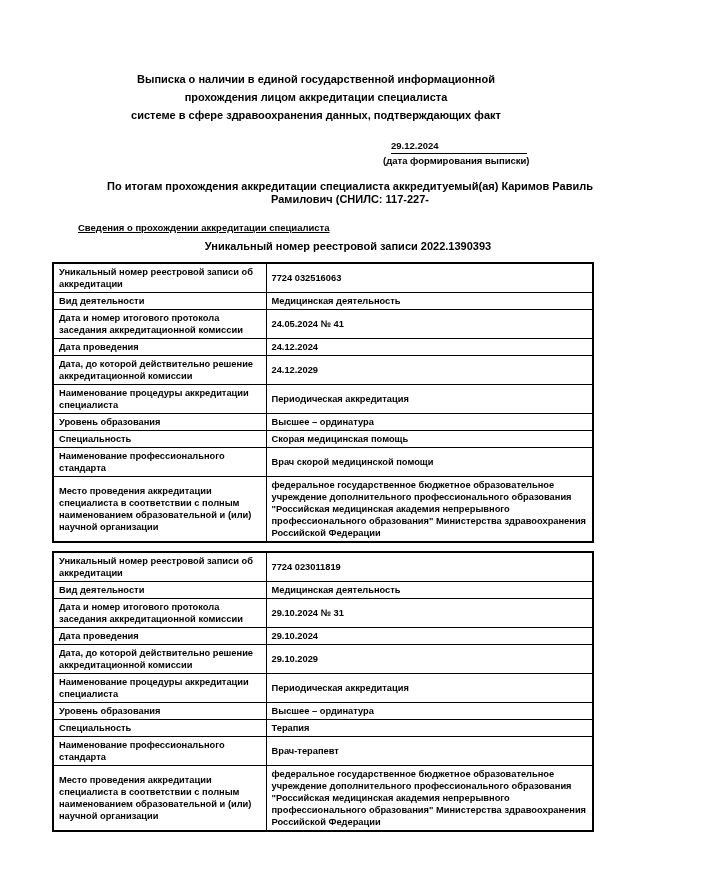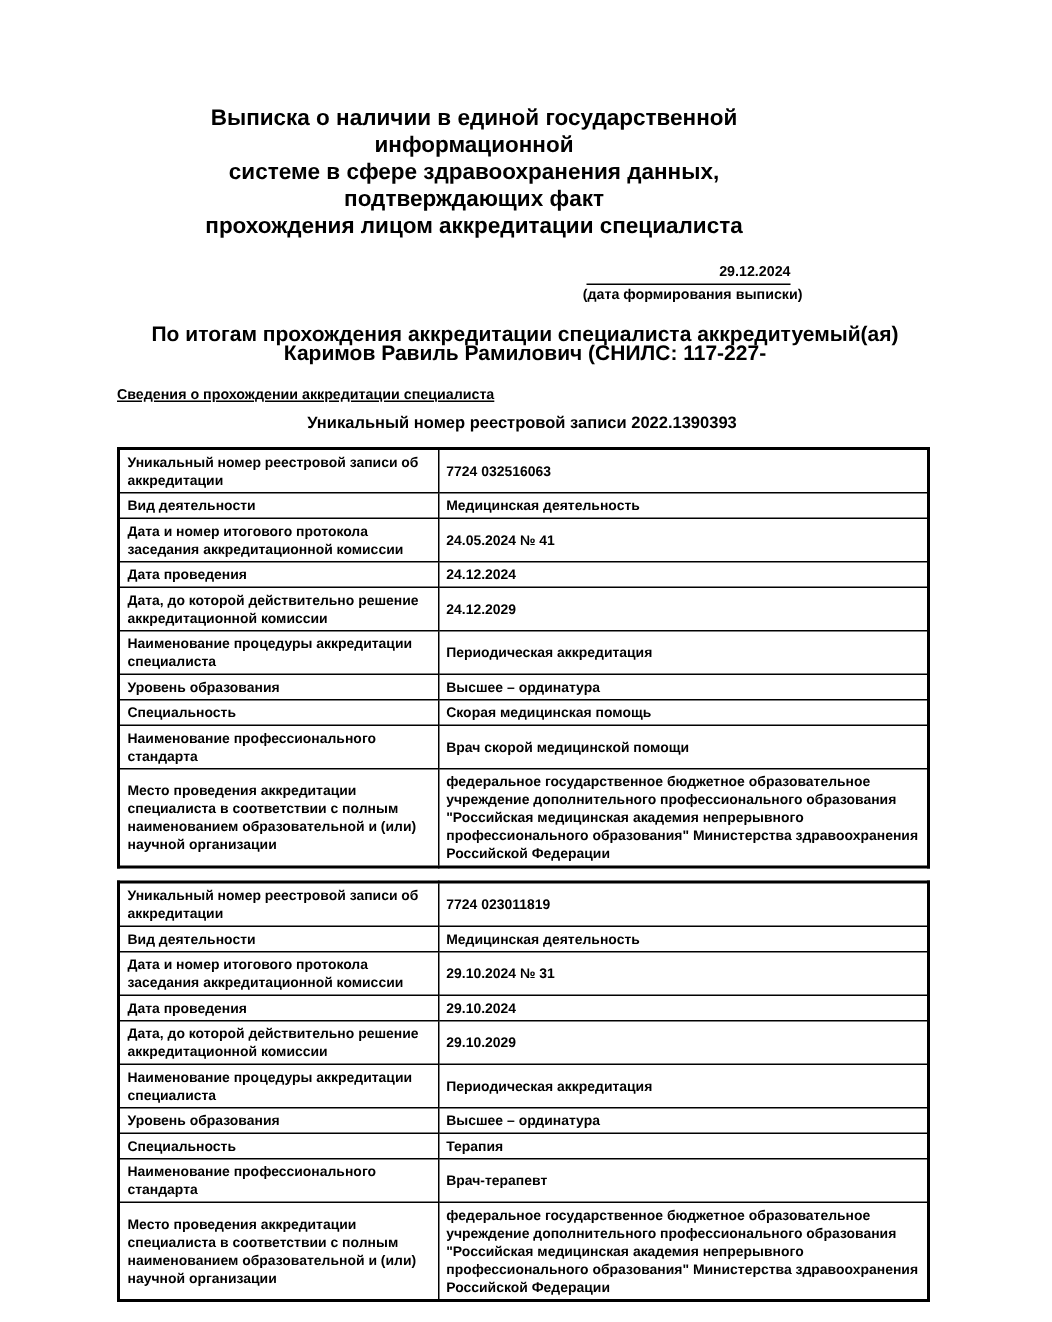--- a/index.html
+++ b/index.html
@@ -13,65 +13,65 @@
     position: relative;
     font-family: "Liberation Sans", sans-serif;
     font-weight: bold;
     color: #000000;
     -webkit-font-smoothing: antialiased;
   }
   .doc-title {
     margin: 70px 0 0 116px;
     width: 400px;
     text-align: center;
-    font-size: 15px;
+    font-size: 11px;
     line-height: 18px;
   }
   .date-block {
     margin: 16px 0 0 383px;
     width: 152px;
-    text-align: right;
+    text-align: left;
     font-size: 9.5px;
   }
   .date-value {
     display: block;
     margin: 0 8px;
     padding-bottom: 2px;
     border-bottom: 1.5px solid #000;
   }
   .date-caption {
     display: block;
     padding-top: 1px;
     white-space: nowrap;
   }
   .intro {
     margin: 14px 0 0 77px;
     width: 546px;
     text-align: center;
-    font-size: 14px;
+    font-size: 11px;
     line-height: 13px;
   }
   .section-heading {
     margin: 16px 0 0 78px;
     width: 540px;
     text-align: left;
     font-size: 9.5px;
     text-decoration: underline;
   }
   .registry-heading {
     margin: 7px 0 0 78px;
     width: 540px;
     text-align: center;
     font-size: 11px;
   }
   table.acc-table {
     border-collapse: collapse;
     table-layout: fixed;
     width: 540px;
-    margin: 10px 0 0 78px;
+    margin: 10px 0 0 52px;
     border: 2px solid #000;
   }
   table.acc-table + table.acc-table {
     margin-top: 8px;
   }
   table.acc-table td {
     border: 1.5px solid #000;
     padding: 2px 5px;
     font-size: 9.3px;
     line-height: 12px;
@@ -80,22 +80,22 @@
     word-wrap: break-word;
   }
   col.c-label { width: 213px; }
   col.c-value { width: 327px; }
 </style>
 </head>
 <body>
 
 <div class="doc-title">
   <div>Выписка о наличии в единой государственной информационной</div>
+  <div>прохождения лицом аккредитации специалиста</div>
   <div>системе в сфере здравоохранения данных, подтверждающих факт</div>
-  <div>прохождения лицом аккредитации специалиста</div>
 </div>
 
 <div class="date-block">
   <span class="date-value">29.12.2024</span>
   <span class="date-caption">(дата формирования выписки)</span>
 </div>
 
 <div class="intro">
   <div>По итогам прохождения аккредитации специалиста аккредитуемый(ая) Каримов Равиль Рамилович (СНИЛС: 117-227-</div>
 </div>

